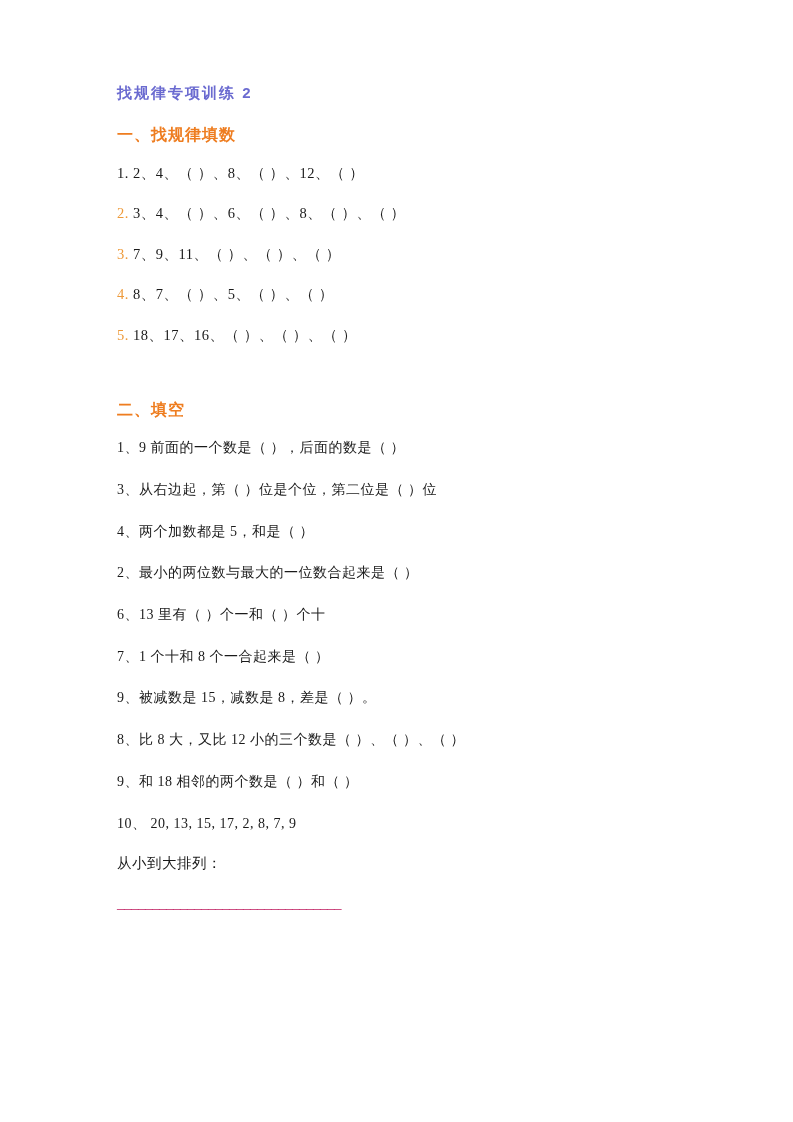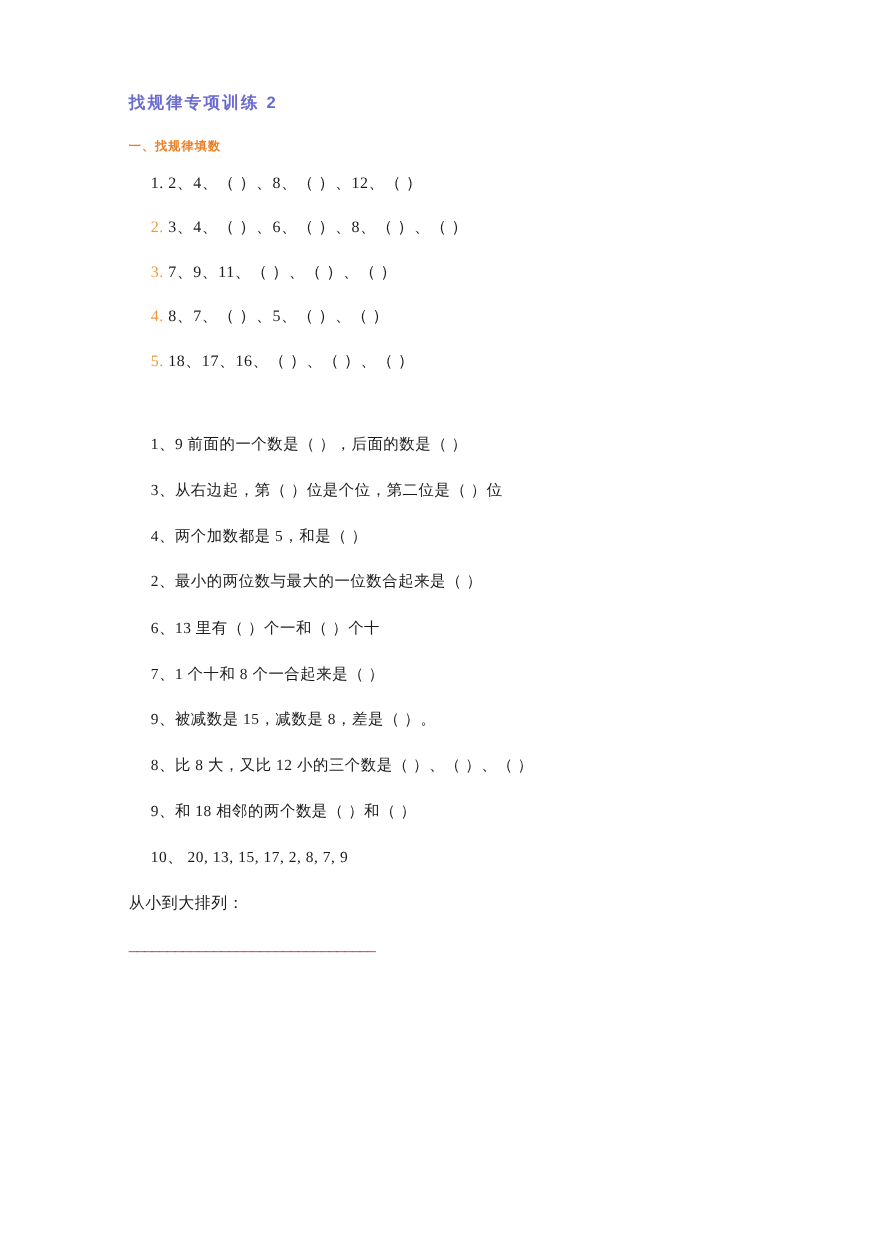--- a/index.html
+++ b/index.html
@@ -32,32 +32,31 @@
     color: #6a6ad0;
     font-weight: bold;
     font-size: 15px;
     letter-spacing: 2px;
     font-family: "Liberation Sans", "DejaVu Sans", sans-serif;
     margin-bottom: 22px;
   }
   .section-head {
     color: #ee7d20;
     font-weight: bold;
-    font-size: 11px;
+    font-size: 16px;
     letter-spacing: 1px;
     font-family: "Liberation Sans", "DejaVu Sans", sans-serif;
     margin-bottom: 16px;
   }
   .q-row {
     font-size: 14.5px;
     line-height: 1.55;
     margin-bottom: 18px;
     white-space: nowrap;
     letter-spacing: 0.5px;
-    margin-left: 20px;
   }
   .num-orange { color: #ee9a3a; }
   .num-plain  { color: #1a1a1a; }
   .section-gap { height: 36px; }
   .sec2 .q-row {
     margin-bottom: 20px;
     font-size: 14px;
   }
   .tail-line {
     margin-top: 16px;
@@ -97,20 +96,21 @@
       <span class="num-orange">4.</span>
       <span>8、7、（                ）、5、（              ）、（              ）</span>
     </div>
     <div class="q-row">
       <span class="num-orange">5.</span>
       <span>18、17、16、（                ）、（                ）、（                ）</span>
     </div>
 
     <div class="section-gap"></div>
 
+    <div class="section-head">二、填空</div>
 
     <div class="sec2">
       <div class="q-row">
         <span>1、9 前面的一个数是（                 ），后面的数是（                    ）</span>
       </div>
       <div class="q-row">
         <span>3、从右边起，第（          ）位是个位，第二位是（          ）位</span>
       </div>
       <div class="q-row">
         <span>4、两个加数都是 5，和是（                 ）</span>

